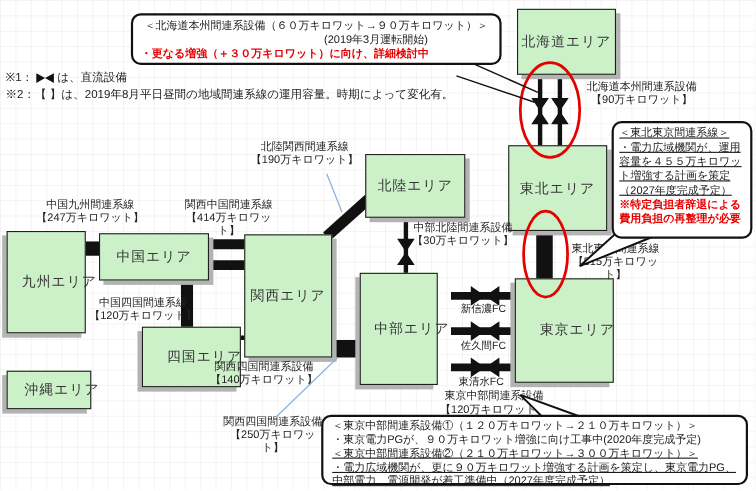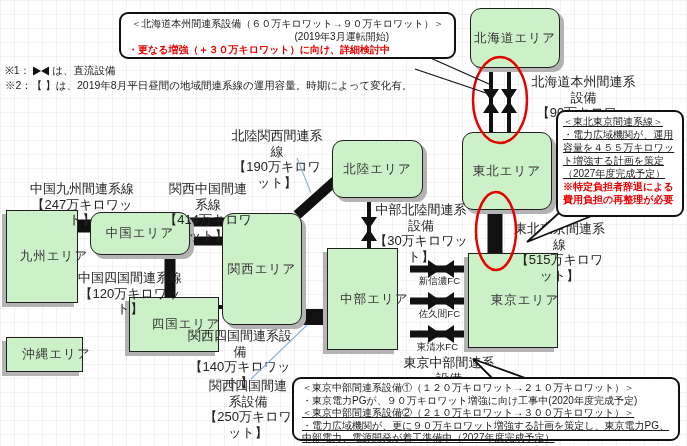--- a/index.html
+++ b/index.html
@@ -15,35 +15,35 @@
     background-size:14px 14px;
   }
   svg.layer{position:absolute;left:0;top:0;pointer-events:none;}
 
   .area{
     position:absolute;background:var(--box_fill,#ccf0c8);
     border:1.5px solid #1f1f1f;box-sizing:border-box;
     display:flex;align-items:center;justify-content:center;
     font-size:12.5px;color:#333;letter-spacing:1px;white-space:nowrap;
   }
-  .sh-br{box-shadow:4px 4px 0 var(--shadow_gray,#b3b3b3);border-radius:11px;}
+  .sh-br{box-shadow:4px 4px 0 var(--shadow_gray,#b3b3b3);}
   .sh-bl{box-shadow:-4px 4px 0 var(--shadow_gray,#b3b3b3);padding-left:24px;}
 
   .a-hokkaido{left:470px;top:8px;width:90px;height:60px;}
   .a-tohoku{left:462px;top:132px;width:90px;height:78px;}
   .a-tokyo{left:468px;top:253px;width:90px;height:95px;}
   .a-hokuriku{left:332px;top:140px;width:91px;height:58px;}
   .a-chubu{left:327px;top:248px;width:71px;height:102px;}
   .a-kansai{left:222px;top:213px;width:80px;height:112px;}
   .a-chugoku{left:90px;top:212px;width:100px;height:43px;}
   .a-shikoku{left:100px;top:297px;width:90px;height:55px;margin-left:29px;}
   .a-kyushu{left:6px;top:210px;width:72px;height:93px;}
   .a-okinawa{left:6px;top:337px;width:77px;height:35px;}
 
-  .lbl{position:absolute;font-size:13px;line-height:1.2;color:#222;text-align:center;}
+  .lbl{position:absolute;font-size:10px;line-height:1.2;color:#222;text-align:center;}
   .l-hokkaido-honshu{left:531px;top:74px;width:105px;}
   .l-tohoku-tokyo{left:512px;top:221px;width:95px;}
   .l-chugoku-kyushu{left:22px;top:181px;width:120px;}
   .l-kansai-chugoku{left:163px;top:181px;width:90px;}
   .l-chugoku-shikoku{left:76px;top:270px;width:108px;}
   .l-kansai-shikoku{left:186px;top:328px;width:108px;}
   .l-hokuriku-kansai{left:228px;top:128px;width:98px;}
   .l-chubu-hokuriku{left:372px;top:202px;width:98px;}
   .l-chubu-kansai{left:203px;top:378px;width:90px;}
   .l-tokyo-chubu{left:399px;top:355px;width:100px;}

